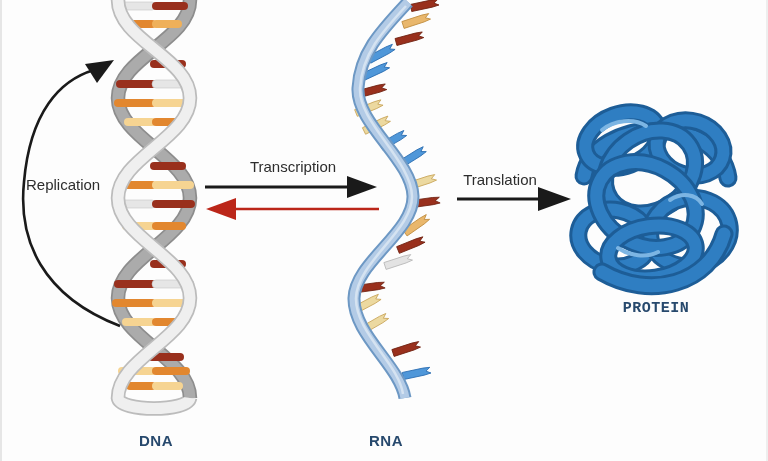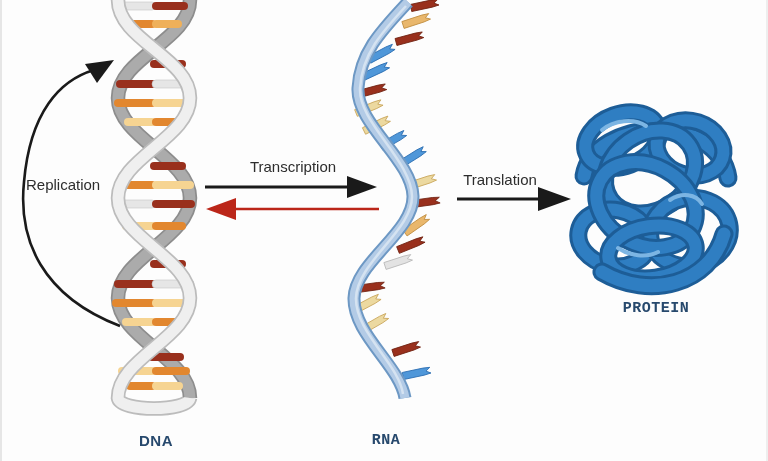--- a/index.html
+++ b/index.html
@@ -222,16 +222,16 @@
       <path class="p-hi" stroke-width="4" d="M 668,200 C 680,192 694,194 700,204"></path>
       <path class="p-hi" stroke-width="4" d="M 616,248 C 628,256 644,258 656,252"></path>
     </g>
   </svg>
 
   <div class="lbl" style="left:24px;top:176px;">Replication</div>
   <div class="lbl center" style="left:229px;top:158px;width:124px;">Transcription</div>
   <div class="lbl center" style="left:448px;top:171px;width:100px;">Translation</div>
 
   <div class="lbl mol center" style="left:114px;top:432px;width:80px;text-align:center;">DNA</div>
-  <div class="lbl mol center" style="left:344px;top:432px;width:80px;font-family:Liberation Mono, monospace;">RNA</div>
+  <div class="lbl mol center" style="left:344px;top:432px;width:80px;">RNA</div>
   <div class="lbl mol center" style="left:602px;top:300px;width:104px;font-family:Liberation Mono, monospace;">PROTEIN</div>
 
 </div>
 
 </body></html>

